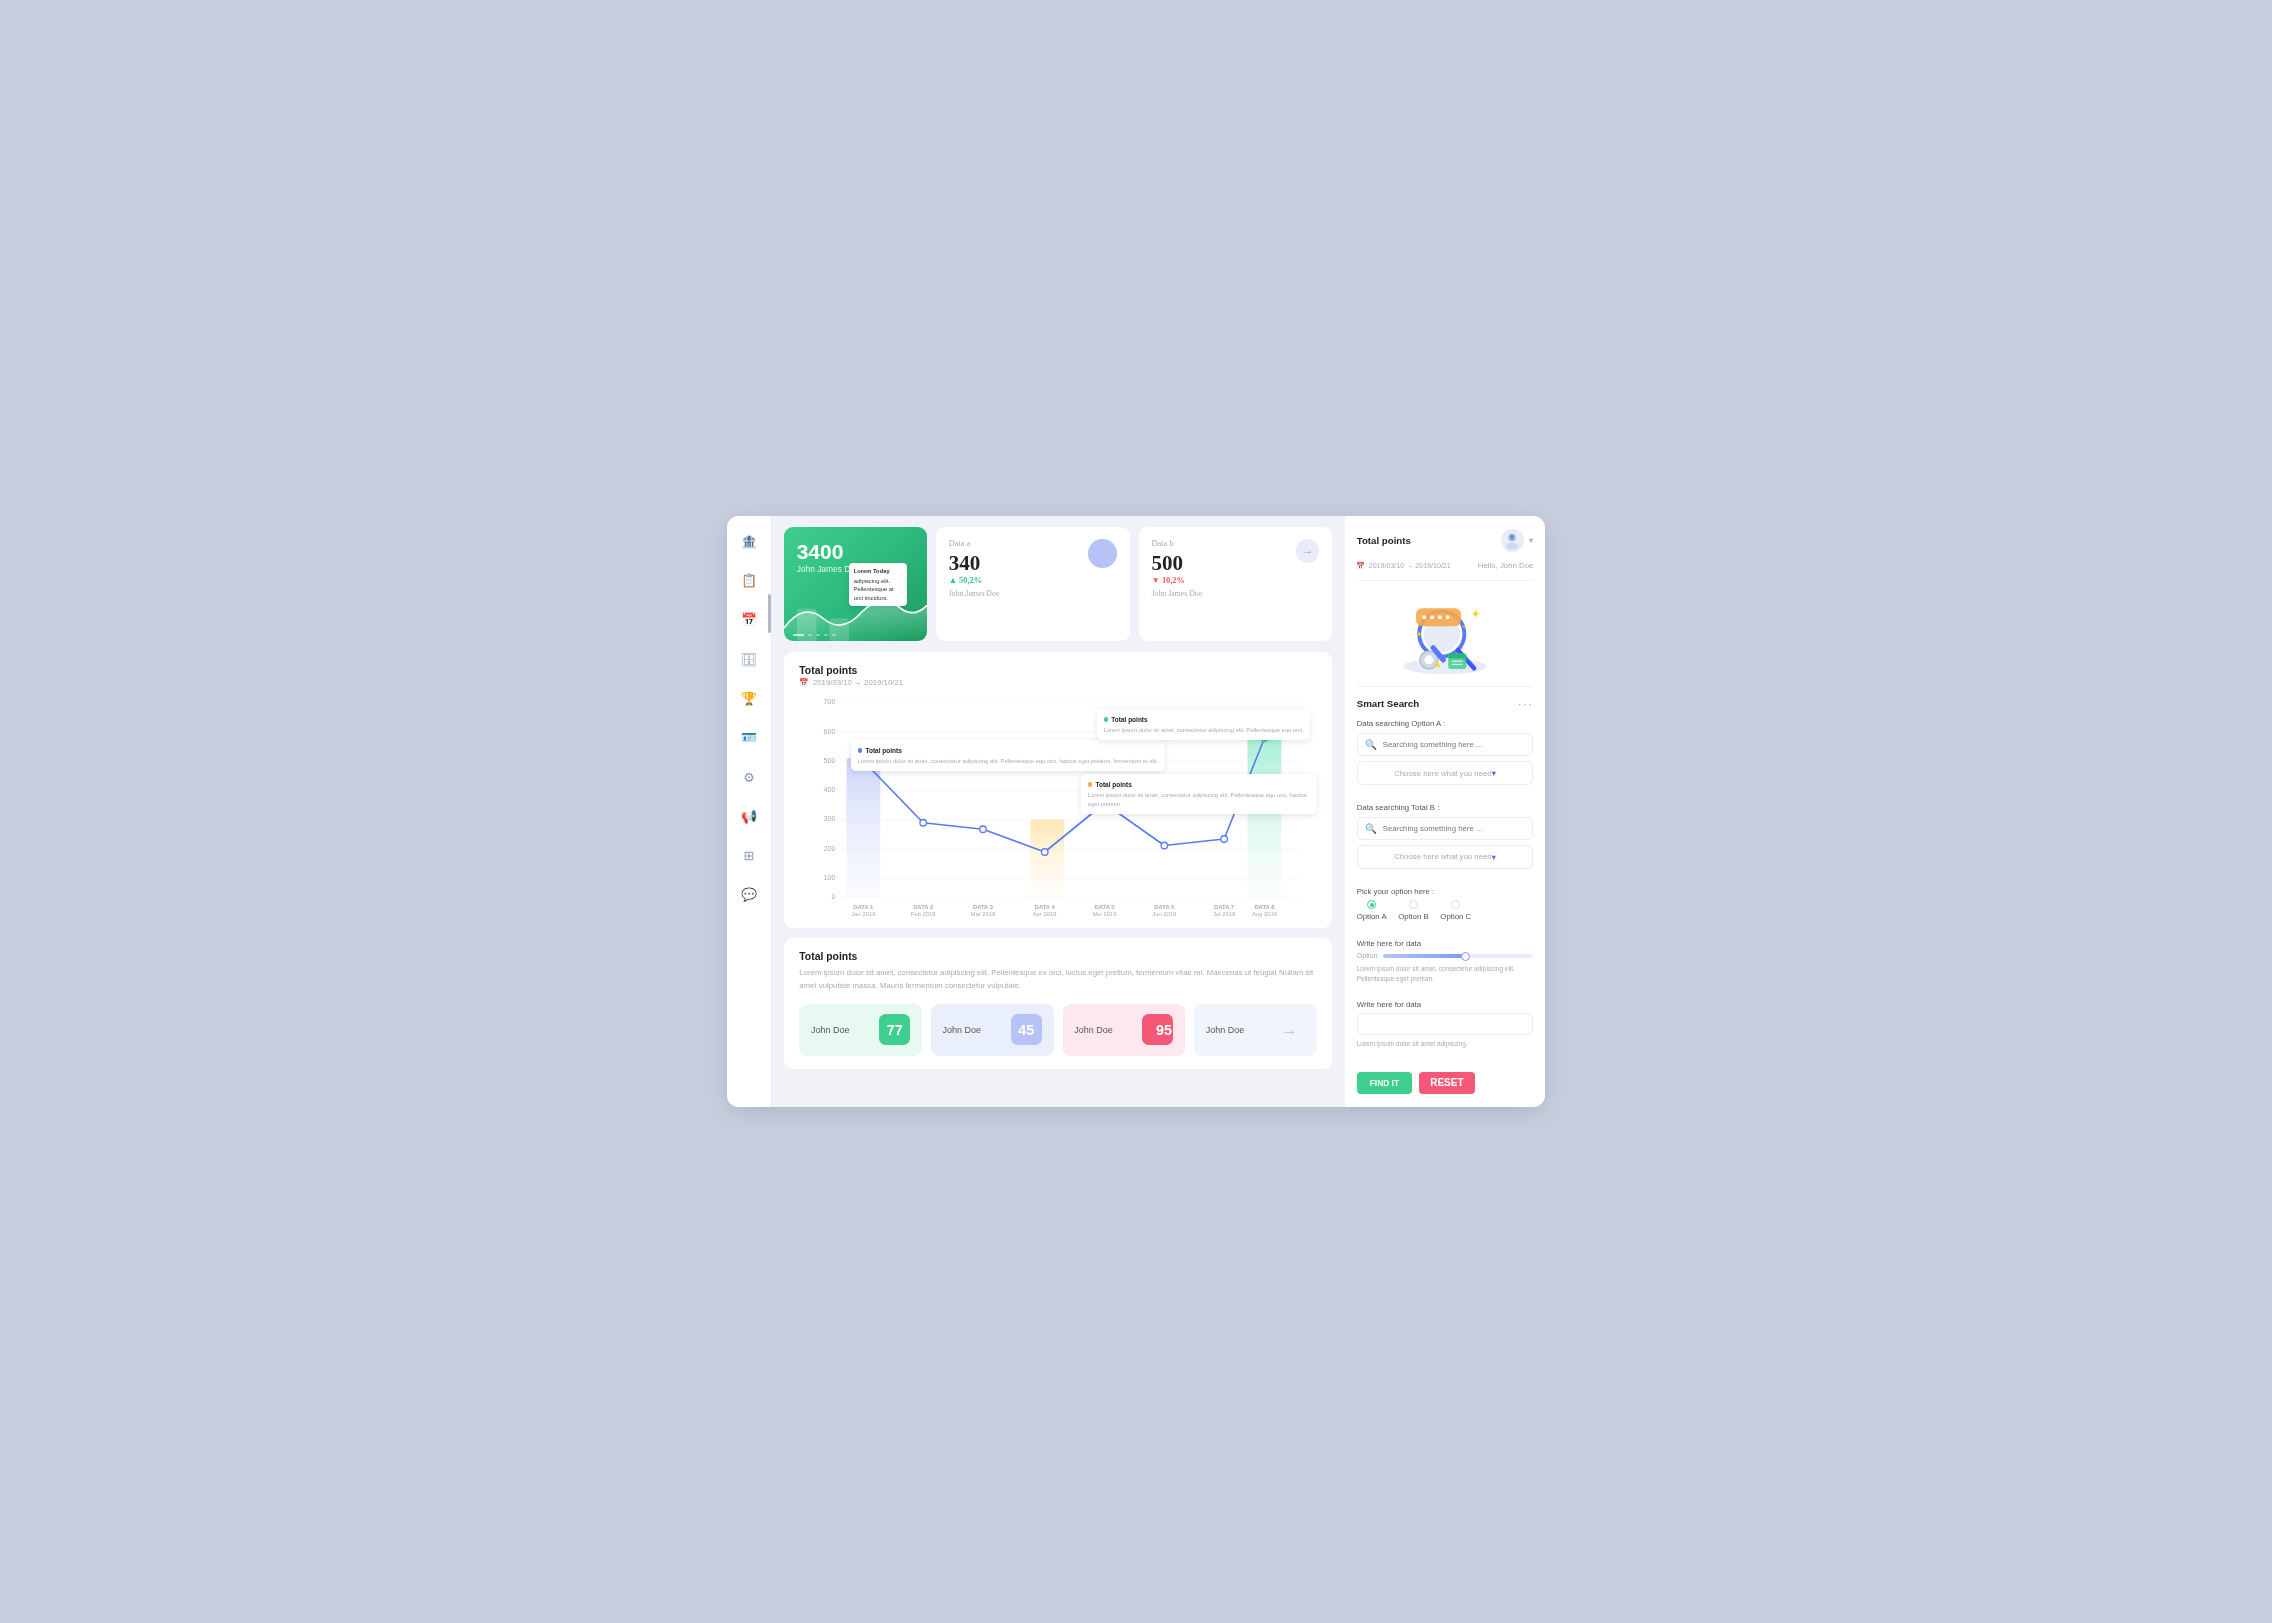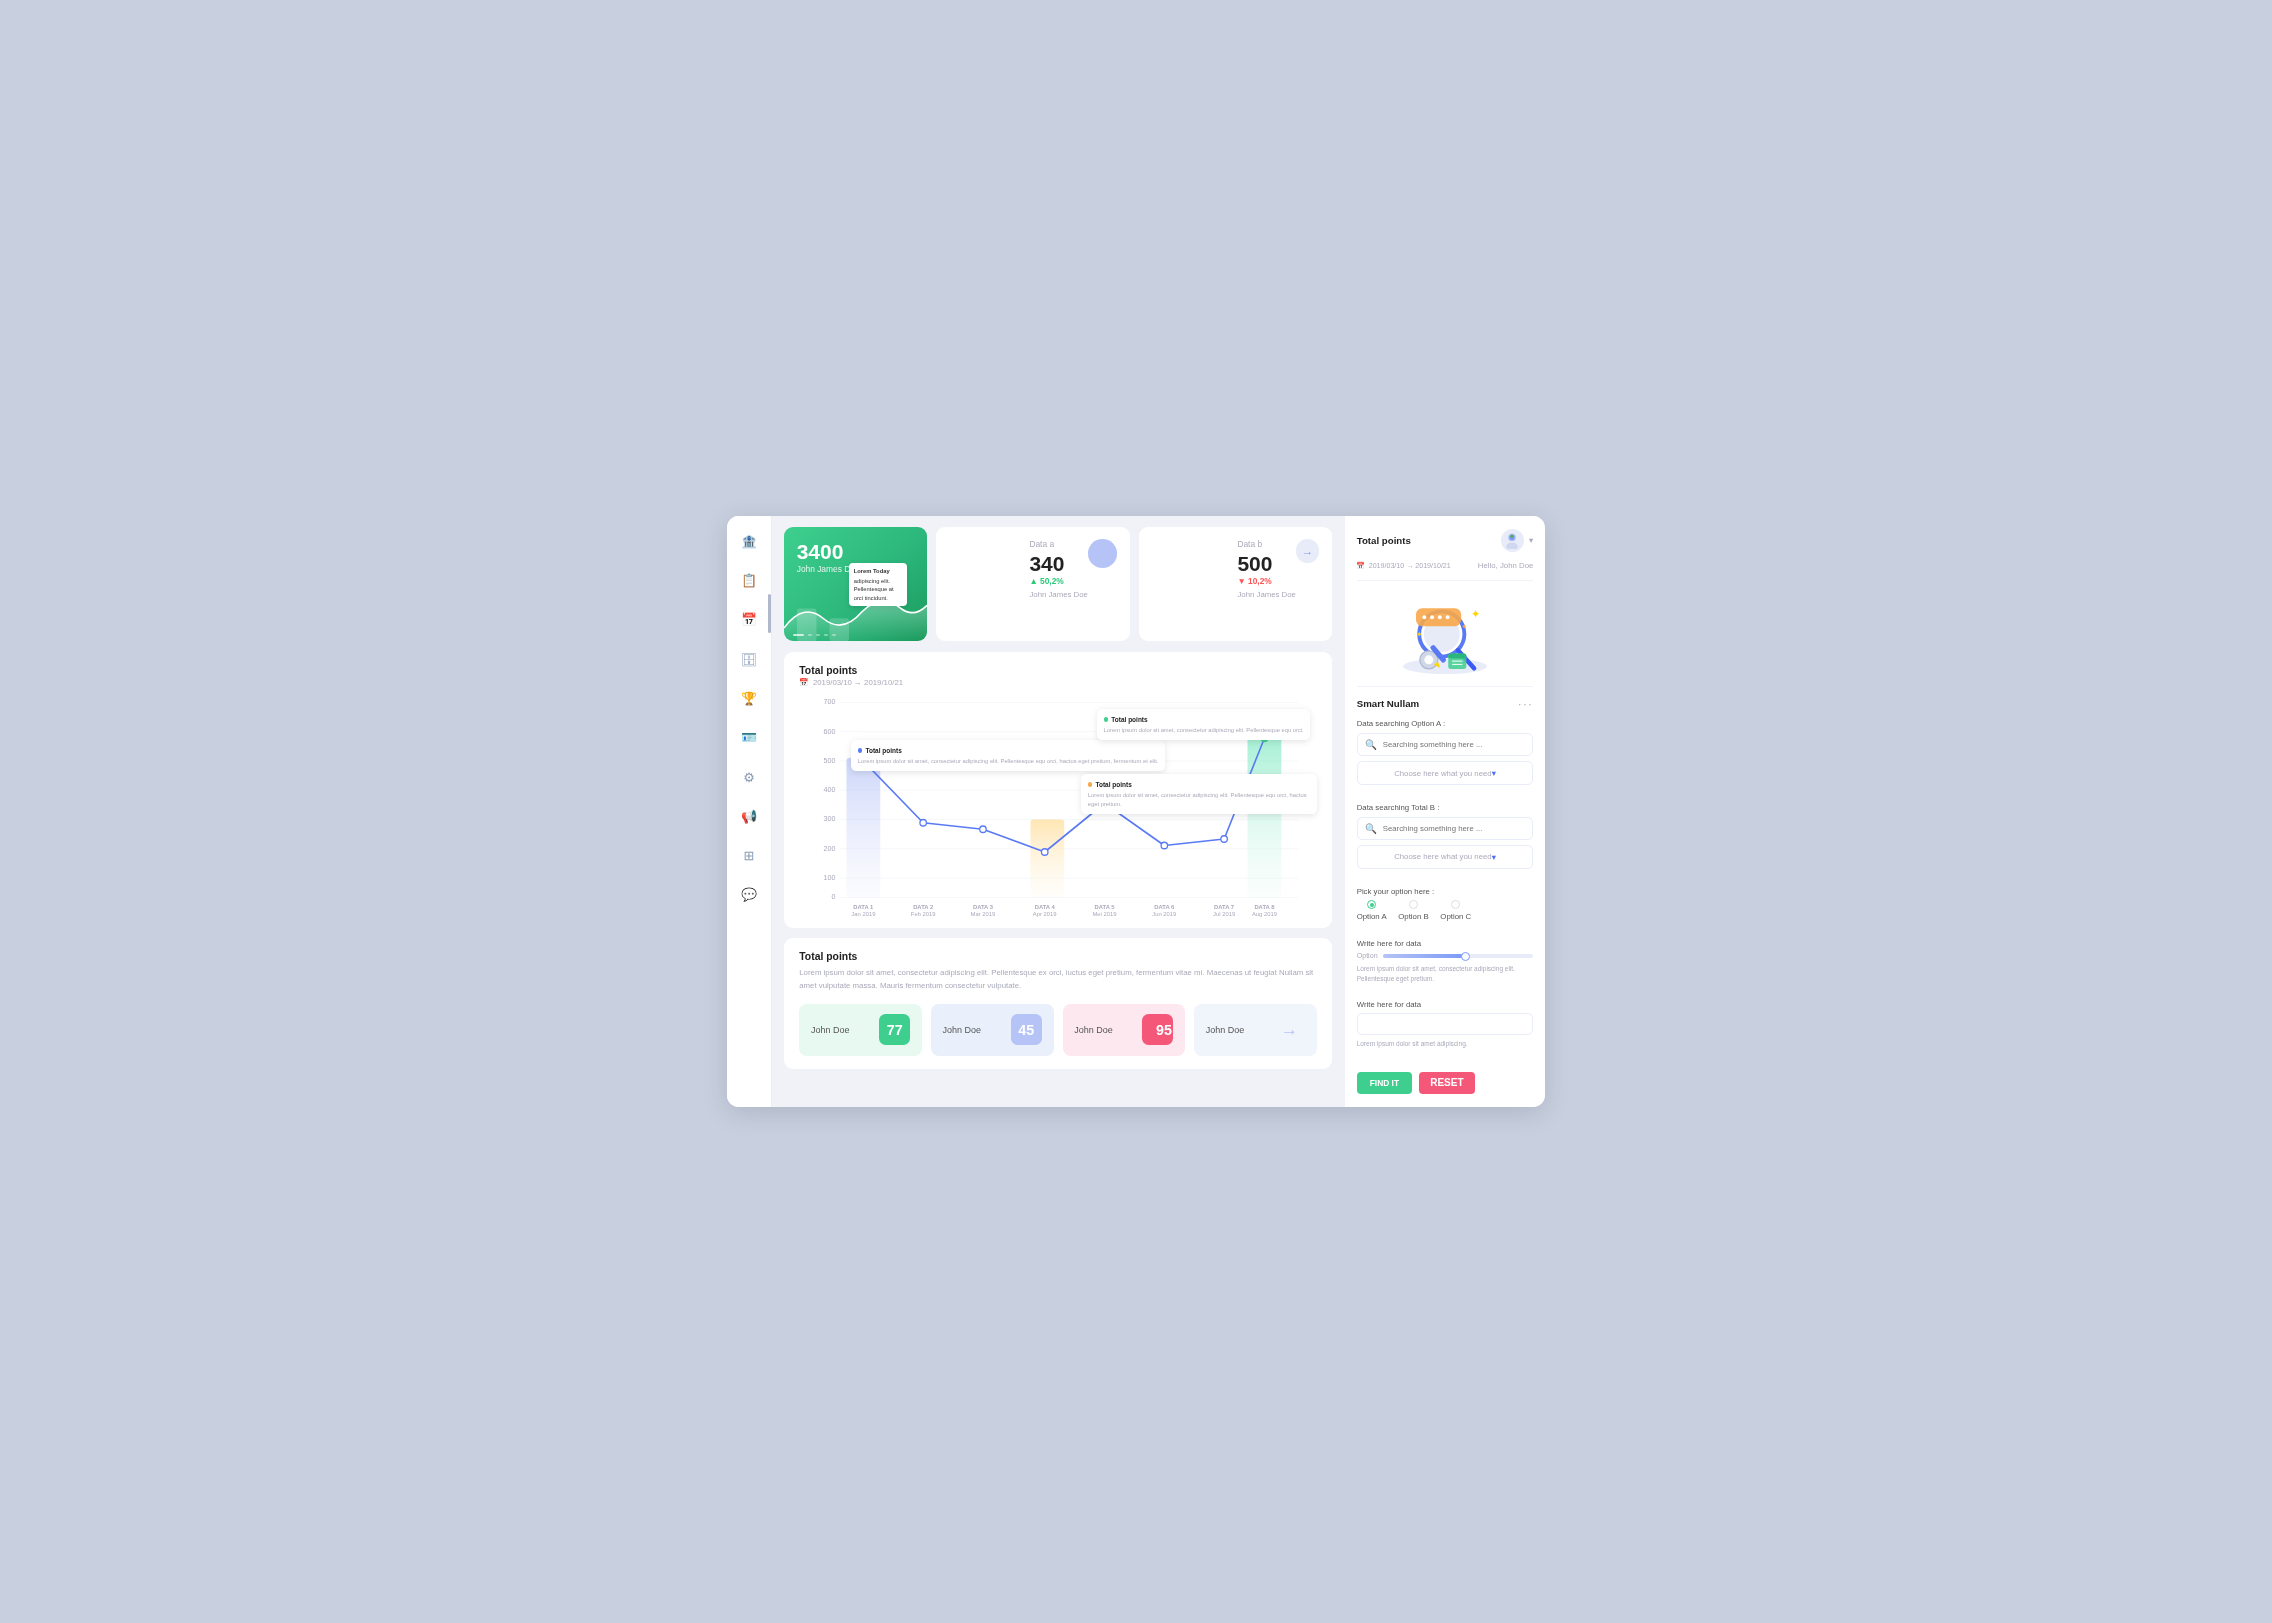--- a/index.html
+++ b/index.html
@@ -132,22 +132,23 @@
       width: 23.4px; height: 23.4px;
       border-radius: 50%;
       background: #e8ecf8;
       display: flex; align-items: center; justify-content: center;
       align-self: flex-start;
       color: #7a9af7;
       font-size: 11.7px;
     }
     .card-row-inner {
       display: flex;
-      justify-content: flex-end;
+      justify-content: space-between;
       align-items: flex-start;
+      font-family: Liberation Serif, serif;
     }
     
     .chart-section {
       background: #fff;
       border-radius: 9px;
       padding: 13px 15.6px 10.4px 15.6px;
     }
     .chart-title { font-size: 10.4px; font-weight: 600; color: #222; margin-bottom: 2.6px; }
     .chart-date { font-size: 7.8px; color: #aab; margin-bottom: 9px; display: flex; align-items: center; gap: 3.9px; }
     .chart-wrapper { position: relative; height: 221px; }
@@ -556,21 +557,21 @@
         <text x="55" y="70" font-size="12" fill="#ffd500">✦</text>
 
         <rect x="82" y="78" width="8" height="32" rx="3" fill="#5a7af5" transform="rotate(-40,90,90)"></rect>
         <polygon points="82,110 90,110 86,120" fill="#ffd500" transform="rotate(-40,86,110)"></polygon>
       </svg>
     </div>
 
     <hr class="rp-divider">
 
     <div class="smart-search-header">
-      <div class="ss-title">Smart Nullam</div>
+      <div class="ss-title">Smart Search</div>
       <div class="ss-dots">···</div>
     </div>
 
     <div>
       <div class="ss-section-label">Data searching Option A :</div>
       <div class="ss-search-box">
         <span class="ss-search-icon">🔍</span>
         <input type="text" placeholder="Searching something here ..." style="">
       </div>
       <div class="ss-dropdown">

